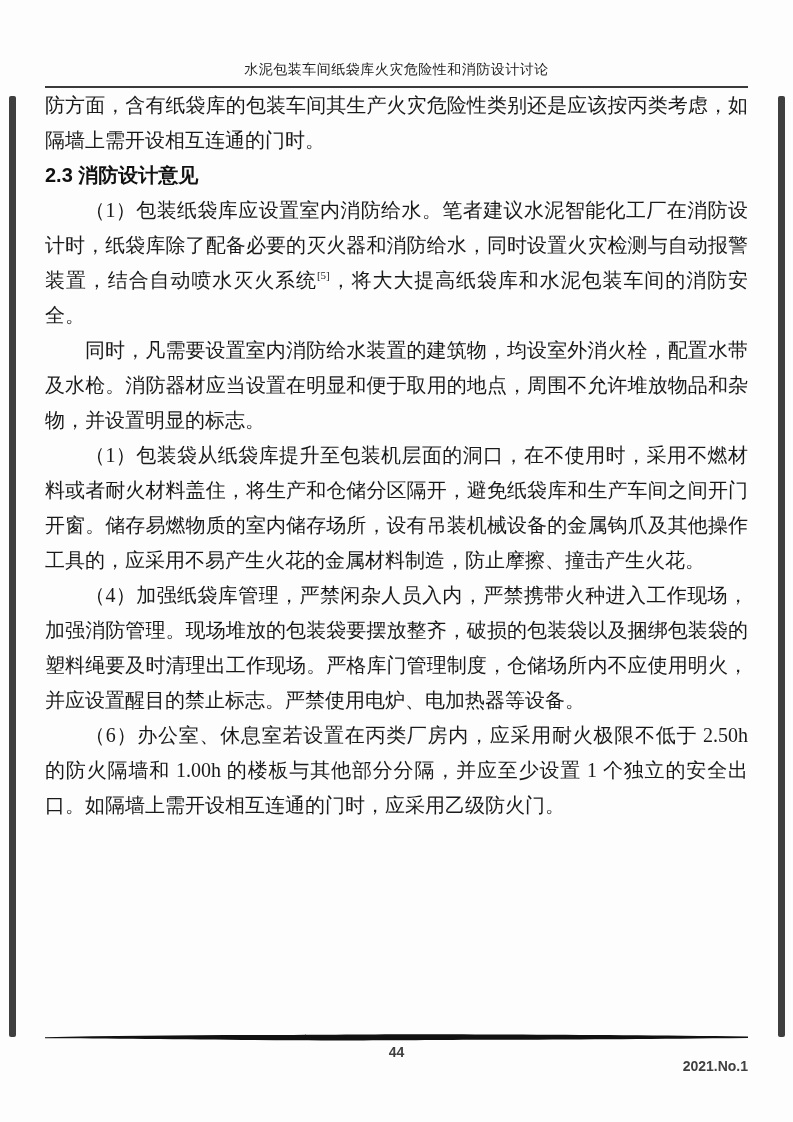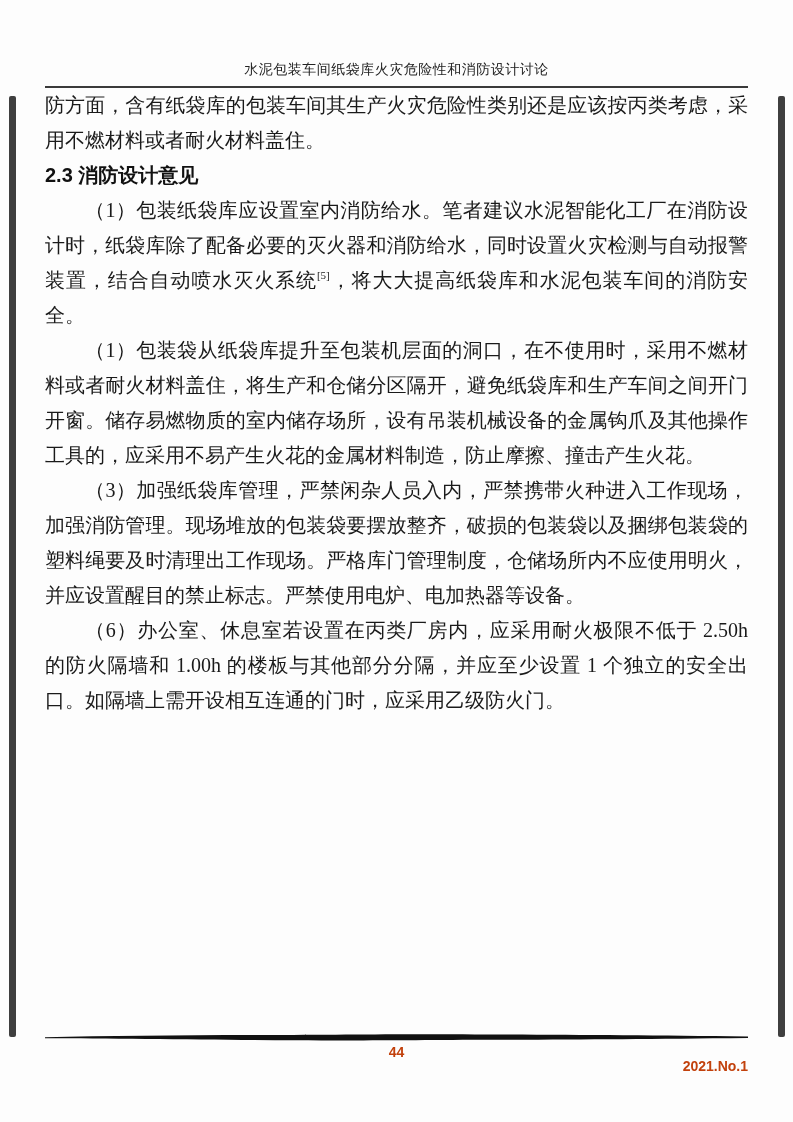--- a/index.html
+++ b/index.html
@@ -78,21 +78,21 @@
     top: 1032px;
   }
   .footer-rule { display: block; width: 100%; height: 11px; }
   .footer-row {
     position: relative;
     margin-top: 1px;
     text-align: center;
     font-family: "Liberation Sans", "DejaVu Sans", sans-serif;
     font-size: 14px;
     font-weight: 600;
-    color: #c2410c;
+    color: #404040;
     line-height: 16px;
   }
   .issue {
     position: absolute;
     right: 0;
     top: 14px;
   }
 </style>
 </head>
 <body>
@@ -101,25 +101,26 @@
 
   <div class="scan-bar left"></div>
   <div class="scan-bar right"></div>
 
   <div class="running-head">
     <div class="rh-title">水泥包装车间纸袋库火灾危险性和消防设计讨论</div>
     <div class="rh-rule"></div>
   </div>
 
   <div class="content" id="content">
-      <p class="noindent"><span>防方面，含有纸袋库的包装车间其生产火灾危险性类别还是应该按丙类考虑，采用不燃材料或者耐火材料盖住。</span></p>
+      <p class="noindent"><span>防方面，含有纸袋库的包装车间其生产火灾危险性类别还是应该按丙类考虑，如隔墙上需开设相互连通的门时。</span></p>
       <h2 class="section"><span>2.3 消防设计意见</span></h2>
       <p class="indent"><span>（1）包装纸袋库应设置室内消防给水。笔者建议水泥智能化工厂在消防设计时，纸袋库除了配备必要的灭火器和消防给水，同时设置火灾检测与自动报警装置，结合自动喷水灭火系统</span><sup>[5]</sup><span>，将大大提高纸袋库和水泥包装车间的消防安全。</span></p>
+      <p class="indent"><span>同时，凡需要设置室内消防给水装置的建筑物，均设室外消火栓，配置水带及水枪。消防器材应当设置在明显和便于取用的地点，周围不允许堆放物品和杂物，并设置明显的标志。</span></p>
       <p class="indent"><span>（1）包装袋从纸袋库提升至包装机层面的洞口，在不使用时，采用不燃材料或者耐火材料盖住，将生产和仓储分区隔开，避免纸袋库和生产车间之间开门开窗。储存易燃物质的室内储存场所，设有吊装机械设备的金属钩爪及其他操作工具的，应采用不易产生火花的金属材料制造，防止摩擦、撞击产生火花。</span></p>
-      <p class="indent"><span>（3）加强纸袋库管理，严禁闲杂人员入内，严禁携带火种进入工作现场，加强消防管理。现场堆放的包装袋要摆放整齐，破损的包装袋以及捆绑包装袋的塑料绳要及时清理出工作现场。严格库门管理制度，仓储场所内不应使用明火，并应设置醒目的禁止标志。严禁使用电炉、电加热器等设备。</span></p>
+      <p class="indent"><span>（4）加强纸袋库管理，严禁闲杂人员入内，严禁携带火种进入工作现场，加强消防管理。现场堆放的包装袋要摆放整齐，破损的包装袋以及捆绑包装袋的塑料绳要及时清理出工作现场。严格库门管理制度，仓储场所内不应使用明火，并应设置醒目的禁止标志。严禁使用电炉、电加热器等设备。</span></p>
       <p class="indent"><span>（6）办公室、休息室若设置在丙类厂房内，应采用耐火极限不低于 2.50h 的防火隔墙和 1.00h 的楼板与其他部分分隔，并应至少设置 1 个独立的安全出口。如隔墙上需开设相互连通的门时，应采用乙级防火门。</span></p>
     </div>
 
   <div class="footer">
     <svg class="footer-rule" viewBox="0 0 703 11" preserveAspectRatio="none">
       <path d="M0 5.2 C 60 4.0, 130 3.0, 210 3.0 C 300 3.0, 330 2.0, 430 2.4
                C 520 2.7, 600 3.4, 703 4.4 L 703 6.0 C 600 7.0, 540 7.6, 450 7.8
                C 370 8.0, 330 8.8, 250 8.3 C 170 7.8, 70 6.6, 0 6.2 Z" fill="#111111"></path>
     </svg>
     <div class="footer-row">

